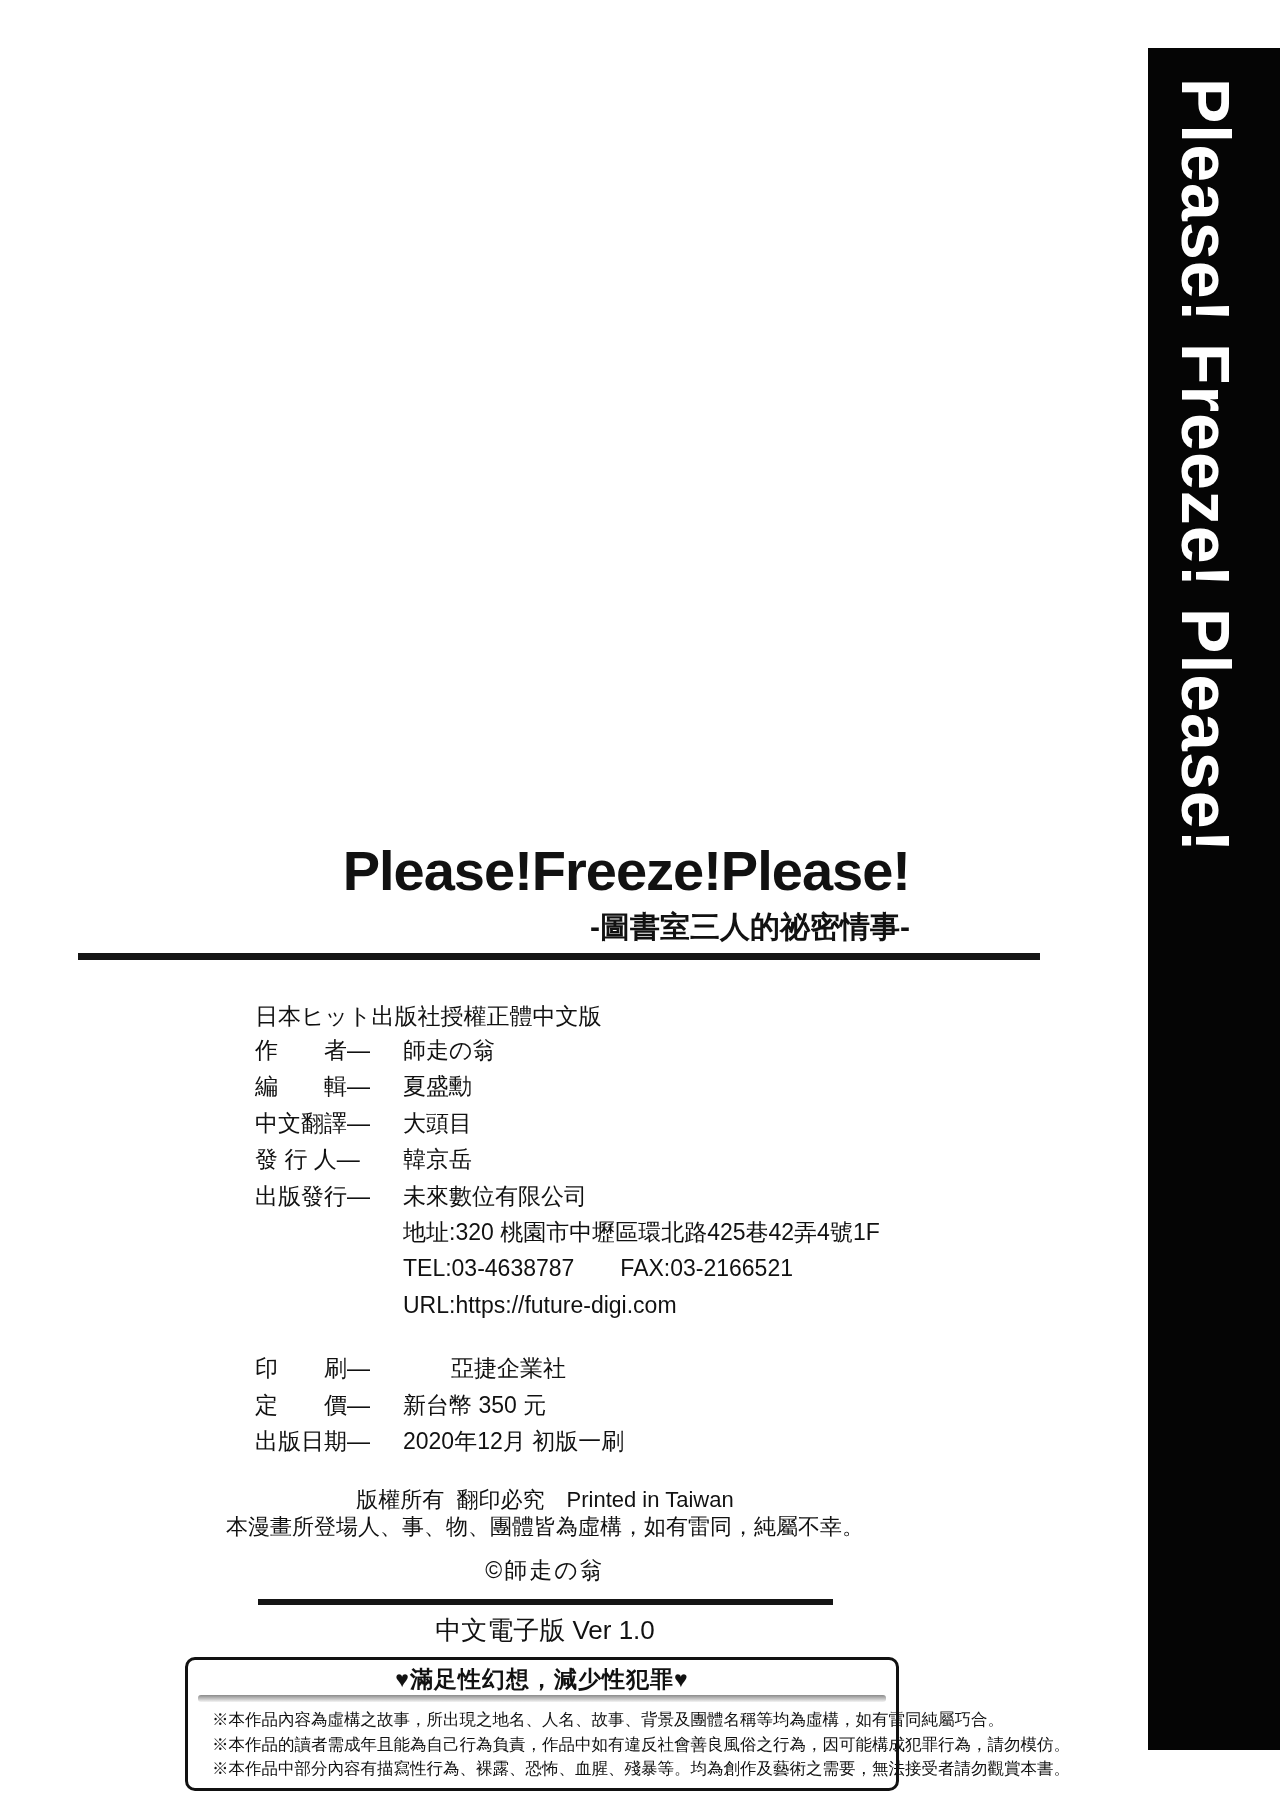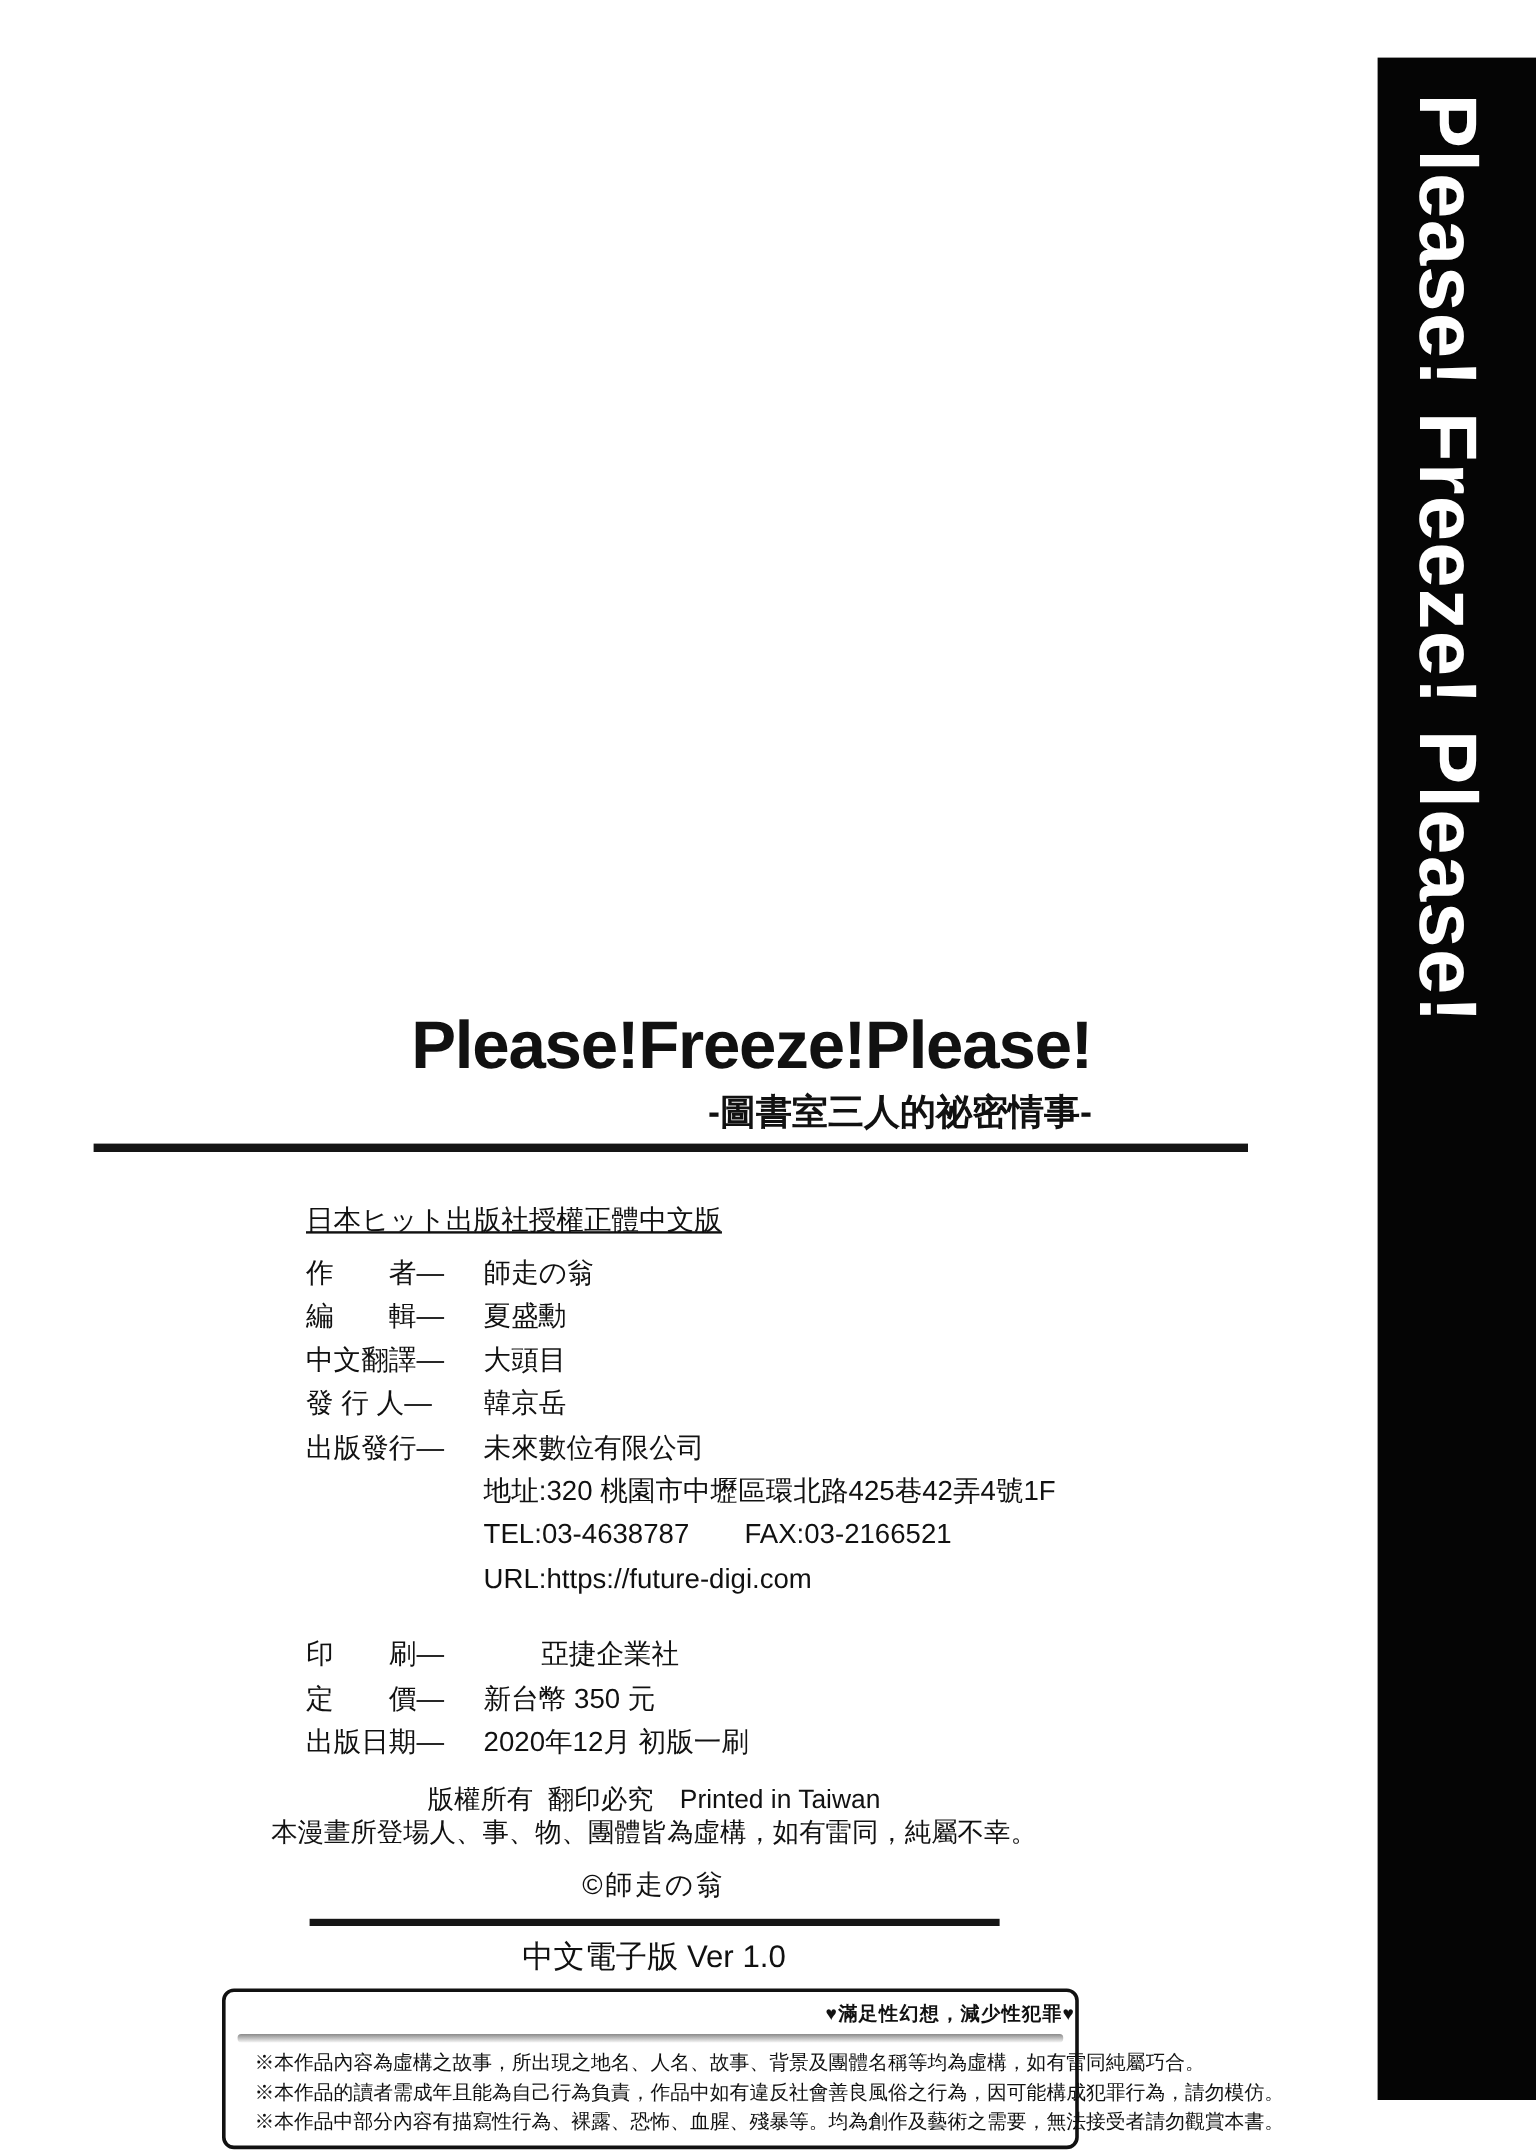--- a/index.html
+++ b/index.html
@@ -62,23 +62,22 @@
 
   
   .credits{
     position:absolute;
     left:255px;top:1000px;
     font-size:23px;
     line-height:36.4px;
   }
   .license-line{
     line-height:32px;
-    margin-bottom:10px;
+    margin-bottom:0;
     white-space:pre;
-    text-decoration:underline;
   }
   .credit-row{display:flex;}
   .credit-row.gap{margin-top:27px;gap:48px;}
   .credit-label{
     width:148px;
     flex:0 0 148px;
     white-space:pre;
   }
   .credit-value{white-space:pre;}
 
@@ -113,23 +112,23 @@
     position:absolute;
     left:185px;top:1657px;
     width:714px;
     border:3px solid #111111;
     border-radius:10px;
     background:#ffffff;
     box-sizing:border-box;
     padding-bottom:7px;
   }
   .disclaimer-heading{
-    font-size:16px;
+    font-size:23px;
     font-weight:800;
-    text-align:right;
+    text-align:center;
     line-height:30px;
     padding-top:4px;
     letter-spacing:1px;
   }
   .heading-shadow{
     height:7px;
     margin:1px 10px 5px 10px;
     background:linear-gradient(to bottom,#8a8a8a,#f4f4f4);
     border-radius:3px;
   }

